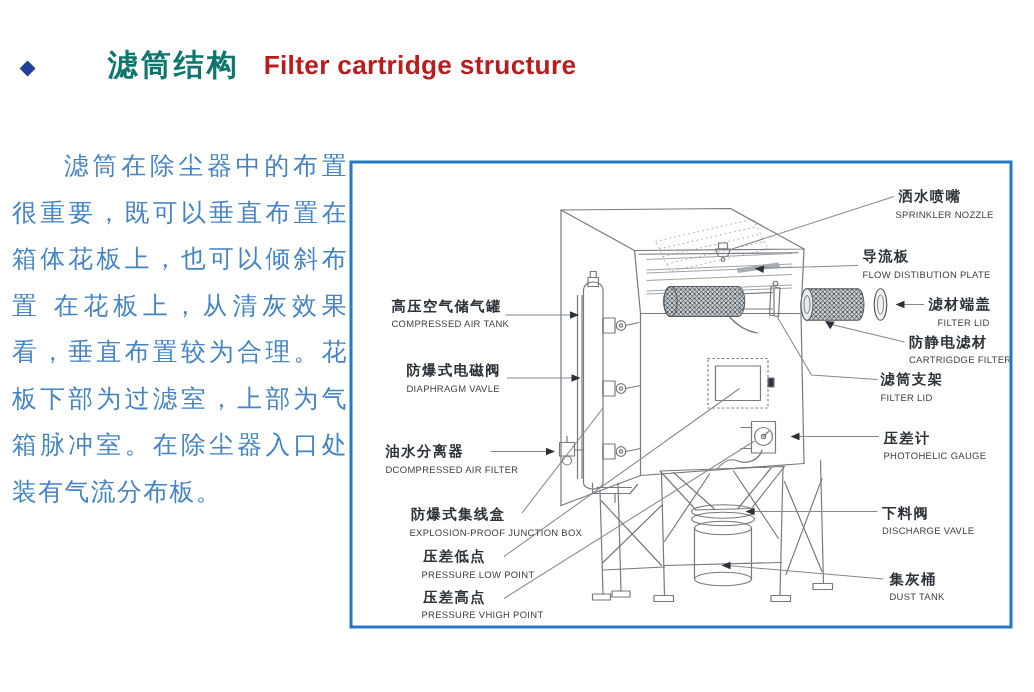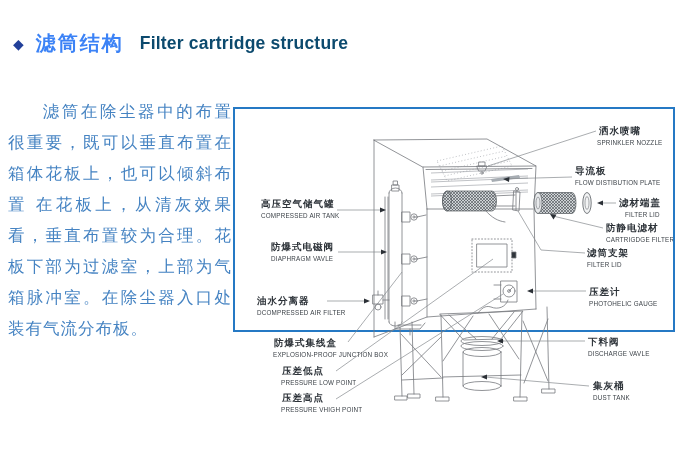--- a/index.html
+++ b/index.html
@@ -1,25 +1,25 @@
 <!DOCTYPE html>
 <html><head>
 <meta charset="utf-8">
 <style>
   html,body{margin:0;padding:0;background:#fff;}
   body{width:689px;height:461px;position:relative;overflow:hidden;
        font-family:"Liberation Sans",sans-serif;}
   .header{position:absolute;left:13px;top:30px;display:flex;align-items:center;}
   .bullet{color:#22409a;font-size:14px;margin-right:12px;line-height:1;}
-  .title-cn{color:#3b82f6;font-size:20px;font-weight:bold;letter-spacing:2px;}
-  .title-en{color:#0c4a6e;font-size:17.5px;font-weight:bold;margin-left:16px;letter-spacing:0.2px;}
+  .title-cn{color:#0f766e;font-size:20px;font-weight:bold;letter-spacing:2px;margin-left:36px;}
+  .title-en{color:#b91c1c;font-size:17.5px;font-weight:bold;margin-left:16px;letter-spacing:0.2px;}
   .article{position:absolute;left:8px;top:96px;width:224px;color:#4583c2;
            font-size:16.5px;line-height:31px;letter-spacing:1px;text-align:justify;}
   .article p{margin:0;text-indent:2.1em;}
-  .panel{position:absolute;left:233px;top:107px;width:442px;height:225px;
+  .panel{position:absolute;left:233px;top:107px;width:442px;height:312px;
          border:2px solid #2579c4;background:#fff;box-sizing:border-box;}
   .panel svg{display:block;}
   svg .st{fill:none;stroke:#76797d;stroke-width:0.8;stroke-linecap:round;stroke-linejoin:round;}
   svg .st2{fill:none;stroke:#9599a0;stroke-width:0.6;}
   svg .ld{fill:none;stroke:#85898e;stroke-width:0.7;}
   svg .dot{stroke-dasharray:1 2.2;}
   svg .cn{font-family:"Liberation Sans",sans-serif;font-size:9.5px;font-weight:bold;
           fill:#2c3238;letter-spacing:1px;}
   svg .en{font-family:"Liberation Sans",sans-serif;font-size:6.3px;fill:#3c4248;letter-spacing:0.2px;}
   svg .ar{fill:#2b3036;stroke:none;}

